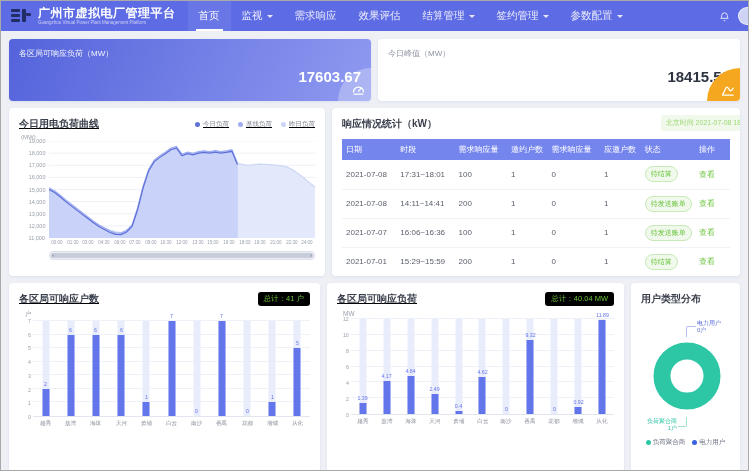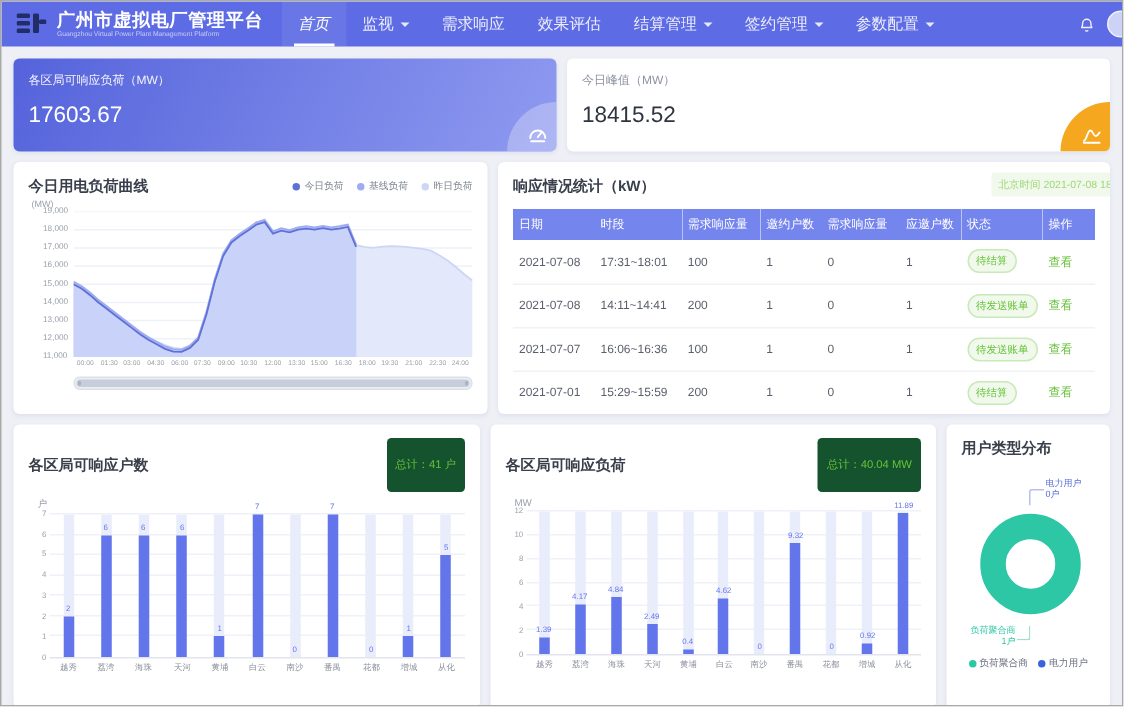--- a/index.html
+++ b/index.html
@@ -7,40 +7,40 @@
   .frame { width:749px; height:471px; border:1px solid #a9a9a9; background:#eef0f5; overflow:hidden; position:relative; }
 
   
   header { height:30px; background:#5d6be4; display:flex; align-items:center; padding-left:8px; color:#fff; position:relative; }
   .brand { display:flex; align-items:center; gap:5px; }
   .logo { width:24px; height:20px; display:flex; align-items:center; justify-content:center; }
   .brand-text .t1 { font-size:12px; font-weight:bold; letter-spacing:.5px; line-height:13px; }
   .brand-text .t2 { font-size:4.5px; color:rgba(255,255,255,.65); line-height:6px; white-space:nowrap; }
   nav { display:flex; margin-left:12px; height:30px; }
   .nav-item { display:flex; align-items:center; padding:0 11px; font-size:10.5px; color:rgba(255,255,255,.88); cursor:pointer; position:relative; text-decoration:none; }
-  .nav-item.active { color:#fff; background:rgba(255,255,255,.08);font-style:italic; }
+  .nav-item.active { color:#fff; background:rgba(255,255,255,.08); }
   .nav-item.active::after { content:''; position:absolute; left:8px; right:8px; bottom:0; height:2px; background:#fff; }
   .caret { width:0; height:0; border:3px solid transparent; border-top-color:rgba(255,255,255,.85); margin-left:4px; margin-top:3px; }
   .nav-right { margin-left:auto; display:flex; align-items:center; gap:8px; }
   .bell { opacity:.9; display:flex; }
   .avatar { width:18px; height:18px; border-radius:50%; background:#cdd3f6; border:1px solid rgba(255,255,255,.7); margin-right:-8px; }
 
   
   main { padding:8px 8px 0 8px; display:flex; flex-direction:column; gap:7px; }
   .card { background:#fff; border-radius:4px; box-shadow:0 1px 3px rgba(70,90,180,.10); padding:9px 10px; }
   .row-mid { display:flex; gap:7px; height:168px; }
   .row-bottom { display:flex; gap:7px; height:189px; }
-  .panel-head { display:flex; align-items:center; justify-content:space-between; }
+  .panel-head { display:flex; align-items:center; justify-content:space-between;text-decoration:underline; }
   .panel-title { font-size:10px; font-weight:bold; color:#3a3f4c; }
 
   
   .kpi-row { display:flex; gap:7px; height:62px; }
   .kpi { flex:1; background:#fff; border-radius:4px; position:relative; padding:9px 10px; box-shadow:0 1px 3px rgba(70,90,180,.10); overflow:hidden; }
   .kpi .klabel { font-size:8px; color:#8d93a1; white-space:nowrap; }
-  .kpi .kvalue { font-size:15px; font-weight:normal; color:#2e3340; margin-top:9px; }
+  .kpi .kvalue { font-size:15px; font-weight:bold; color:#2e3340; margin-top:9px;text-align:right; }
   .kpi.kpi-primary { background:linear-gradient(115deg,#5463db 0%,#8ema 100%); background:linear-gradient(115deg,#5463db 0%,#8f9af0 100%); }
   .kpi.kpi-primary .klabel { color:rgba(255,255,255,.92); }
   .kpi.kpi-primary .kvalue { color:#fff; }
   .kpi-corner { position:absolute; right:0; bottom:0; width:33px; height:33px; border-top-left-radius:100%; }
   .kpi-corner svg { position:absolute; right:5px; bottom:4px; }
 
   
   .chart-card { flex:0 0 316px; display:flex; flex-direction:column; }
   .legend { display:flex; gap:9px; align-items:center; }
   .legend .li { display:flex; align-items:center; gap:3px; font-size:6.5px; color:#7c828e; }
@@ -62,21 +62,21 @@
   .table-card { flex:1; position:relative; overflow:hidden; }
   .ts-box { position:absolute; top:7px; right:-12px; background:#f0f9eb; color:#a0d878; font-size:7px; padding:3px 5px; border-radius:2px; white-space:nowrap; }
   table { width:100%; border-collapse:collapse; table-layout:fixed; margin-top:8px; }
   thead th { background:#7585ee; color:#fff; font-weight:normal; font-size:8px; padding:5px 4px; text-align:left; white-space:nowrap; overflow:hidden; }
   tbody td { font-size:8px; color:#5a5f6b; padding:0 4px; height:29px; border-bottom:1px solid #f1f2f7; white-space:nowrap; overflow:hidden; }
   .pill { display:inline-block; padding:2px 5px; border-radius:9px; background:#f0f9eb; border:1px solid #c8e9b8; color:#67c23a; font-size:7px; }
   .view-link { color:#67c23a; cursor:pointer; }
 
   
   .bar-card { display:flex; flex-direction:column; }
-  .badge { background:#14532d; color:#67c23a; font-size:7.5px; padding:13px 6px; border-radius:3px; }
+  .badge { background:#000000; color:#67c23a; font-size:7.5px; padding:2px 6px; border-radius:3px; }
   .bc-unit { font-size:6.5px; color:#9aa0ab; margin:4px 0 0 6px; }
   .bc-body { display:flex; height:96px; margin-top:2px; }
   .bc-y { width:14px; position:relative; }
   .bc-y span { position:absolute; right:2px; font-size:7px; transform:scale(.75); transform-origin:right center; color:#9aa0ab; line-height:6px; }
   .bc-plot { flex:1; position:relative; border-bottom:1px solid #e2e5ee; display:flex; }
   .bc-grid { position:absolute; left:0; right:0; height:1px; background:#eef1f7; }
   .bc-col { flex:1; position:relative; }
   .bc-bg { position:absolute; top:0; bottom:0; left:50%; transform:translateX(-50%); width:7px; background:#e9edfb; }
   .bc-bar { position:absolute; bottom:0; left:50%; transform:translateX(-50%); width:7px; }
   .bc-val { position:absolute; bottom:100%; left:50%; transform:translateX(-50%) scale(.75); margin-bottom:1px; font-size:7px; white-space:nowrap; }

